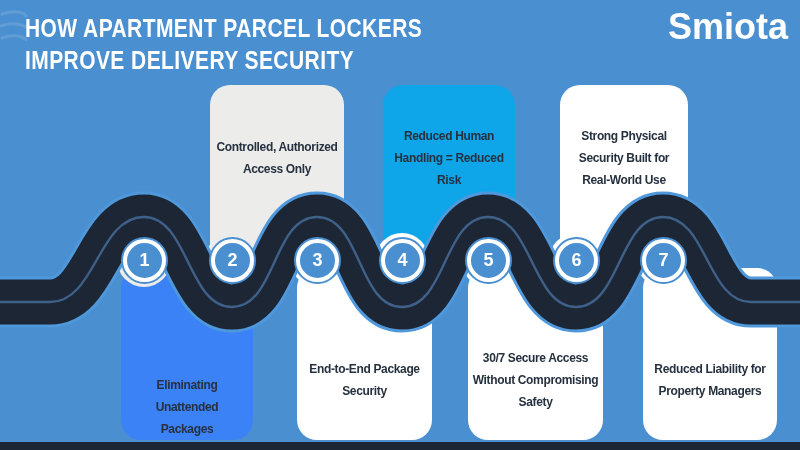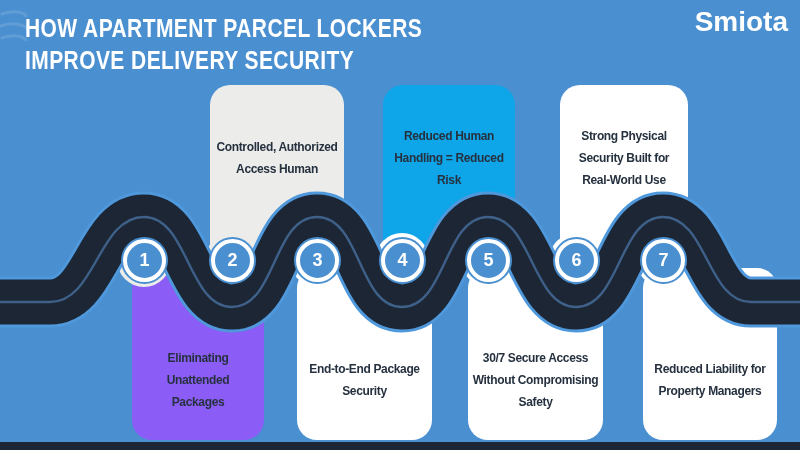--- a/index.html
+++ b/index.html
@@ -10,21 +10,21 @@
   }
   
   .title{
     position:absolute;left:25px;top:12px;z-index:6;
     color:#FFFFFF;font-weight:bold;font-size:25px;line-height:32px;
     letter-spacing:.5px;transform:scaleX(.84);transform-origin:left top;
     white-space:nowrap;
   }
   .logo{
     position:absolute;right:12px;top:6px;z-index:6;
-    color:#FFFFFF;font-weight:bold;font-size:28px;letter-spacing:0px;
+    color:#FFFFFF;font-weight:bold;font-size:36px;letter-spacing:0px;
   }
   .watermark{position:absolute;left:0;top:8px;z-index:1;opacity:.12;}
   
   .card{
     position:absolute;border-radius:20px;z-index:1;
     display:flex;align-items:center;justify-content:center;
   }
   .card.bottom{z-index:2;}
   .card-label{
     text-align:center;color:#26313F;font-weight:bold;
@@ -59,26 +59,26 @@
   </svg>
 
   <div class="title">
     <div>HOW APARTMENT PARCEL LOCKERS</div>
     <div>IMPROVE DELIVERY SECURITY</div>
   </div>
 
   <div class="logo">Smiota</div>
 
   <div id="steps-layer">
-      <div class="card bottom" style="left: 132px; width: 132px; background: #8b5cf6; top: 268px; height: 172px; padding-top: 52px; box-sizing: border-box;">
+      <div class="card bottom" style="left: 121px; width: 132px; background: #3b82f6; top: 268px; height: 172px; padding-top: 52px; box-sizing: border-box; align-items: flex-end;">
         <div class="card-label" style="max-width: 112px;">Eliminating Unattended Packages</div>
       </div>
       <div class="pocket" style="left: 117px; top: 233px; background: rgb(236, 236, 234);"></div>
       <div class="card top" style="left: 210px; width: 134px; background: rgb(236, 236, 234); top: 85px; height: 180px; padding-bottom: 34px; box-sizing: border-box;">
-        <div class="card-label" style="max-width: 126px;">Controlled, Authorized Access Human</div>
+        <div class="card-label" style="max-width: 126px;">Controlled, Authorized Access Only</div>
       </div>
       <div class="pocket" style="left: 205px; top: 233px; background: rgb(236, 236, 234);"></div>
       <div class="card bottom" style="left: 297px; width: 135px; background: rgb(255, 255, 255); top: 268px; height: 172px; padding-top: 52px; box-sizing: border-box;">
         <div class="card-label" style="max-width: 112px;">End-to-End Package Security</div>
       </div>
       <div class="pocket" style="left: 290px; top: 233px; background: rgb(255, 255, 255);"></div>
       <div class="card top" style="left: 383px; width: 132px; background: #0ea5e9; top: 85px; height: 180px; padding-bottom: 34px; box-sizing: border-box;">
         <div class="card-label" style="max-width: 124px;">Reduced Human Handling = Reduced Risk</div>
       </div>
       <div class="pocket" style="left: 375px; top: 233px; background: rgb(255, 255, 255);"></div>

